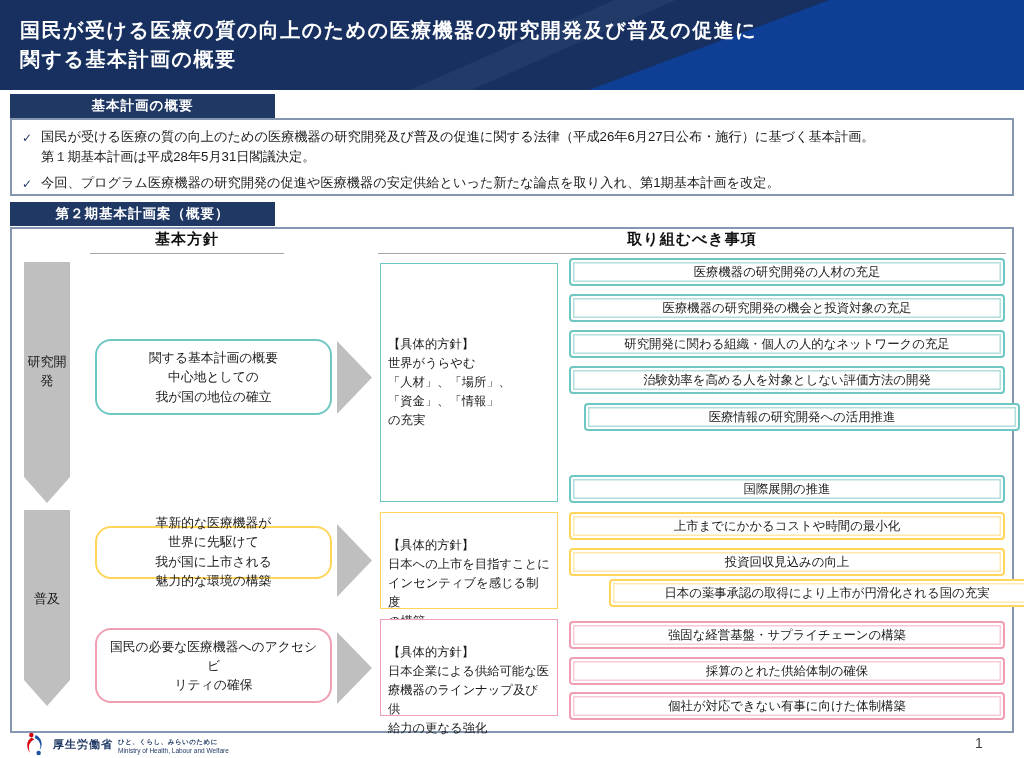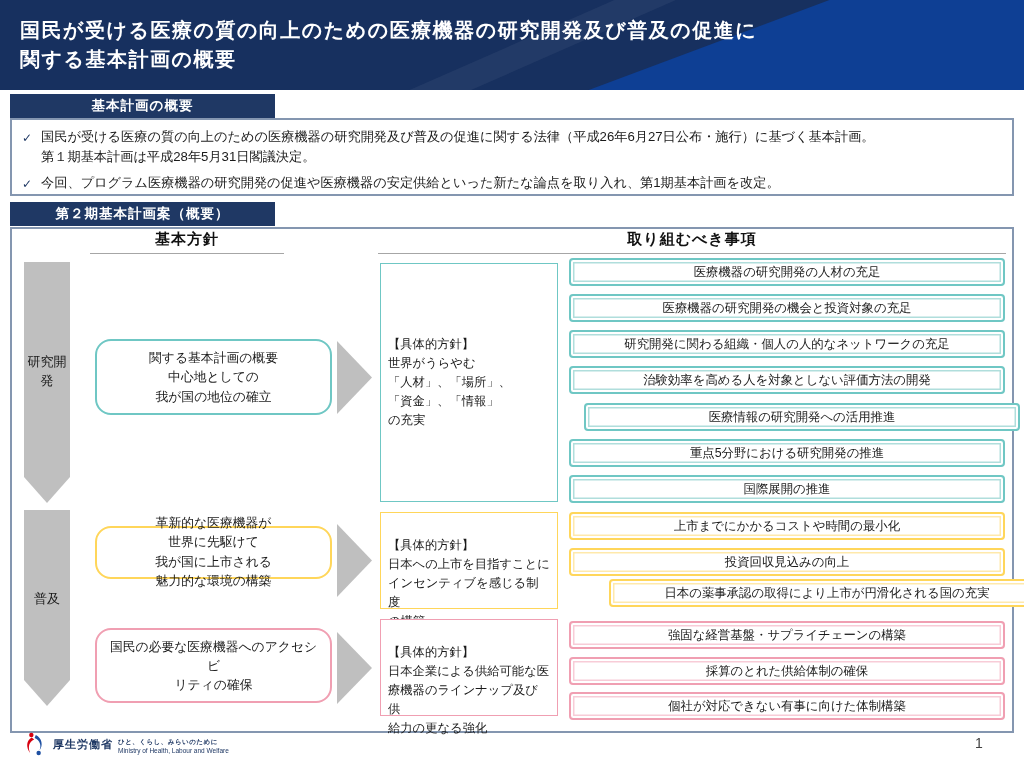--- a/index.html
+++ b/index.html
@@ -149,21 +149,20 @@
   <div class="approach g2"><span>【具体的方針】
 日本企業による供給可能な医
 療機器のラインナップ及び供
 給力の更なる強化</span></div>
 
   <div class="action t a0">医療機器の研究開発の人材の充足</div>
   <div class="action t a1">医療機器の研究開発の機会と投資対象の充足</div>
   <div class="action t a2">研究開発に関わる組織・個人の人的なネットワークの充足</div>
   <div class="action t a3">治験効率を高める人を対象としない評価方法の開発</div>
   <div class="action t a4">医療情報の研究開発への活用推進</div>
-  <div class="action t a5">重点5分野における研究開発の推進</div>
   <div class="action t a6">国際展開の推進</div>
 
   <div class="action y a7">上市までにかかるコストや時間の最小化</div>
   <div class="action y a8">投資回収見込みの向上</div>
   <div class="action y a9">日本の薬事承認の取得により上市が円滑化される国の充実</div>
 
   <div class="action p a10">強固な経営基盤・サプライチェーンの構築</div>
   <div class="action p a12">個社が対応できない有事に向けた体制構築</div>
   <div class="action p a11">採算のとれた供給体制の確保</div>
 

